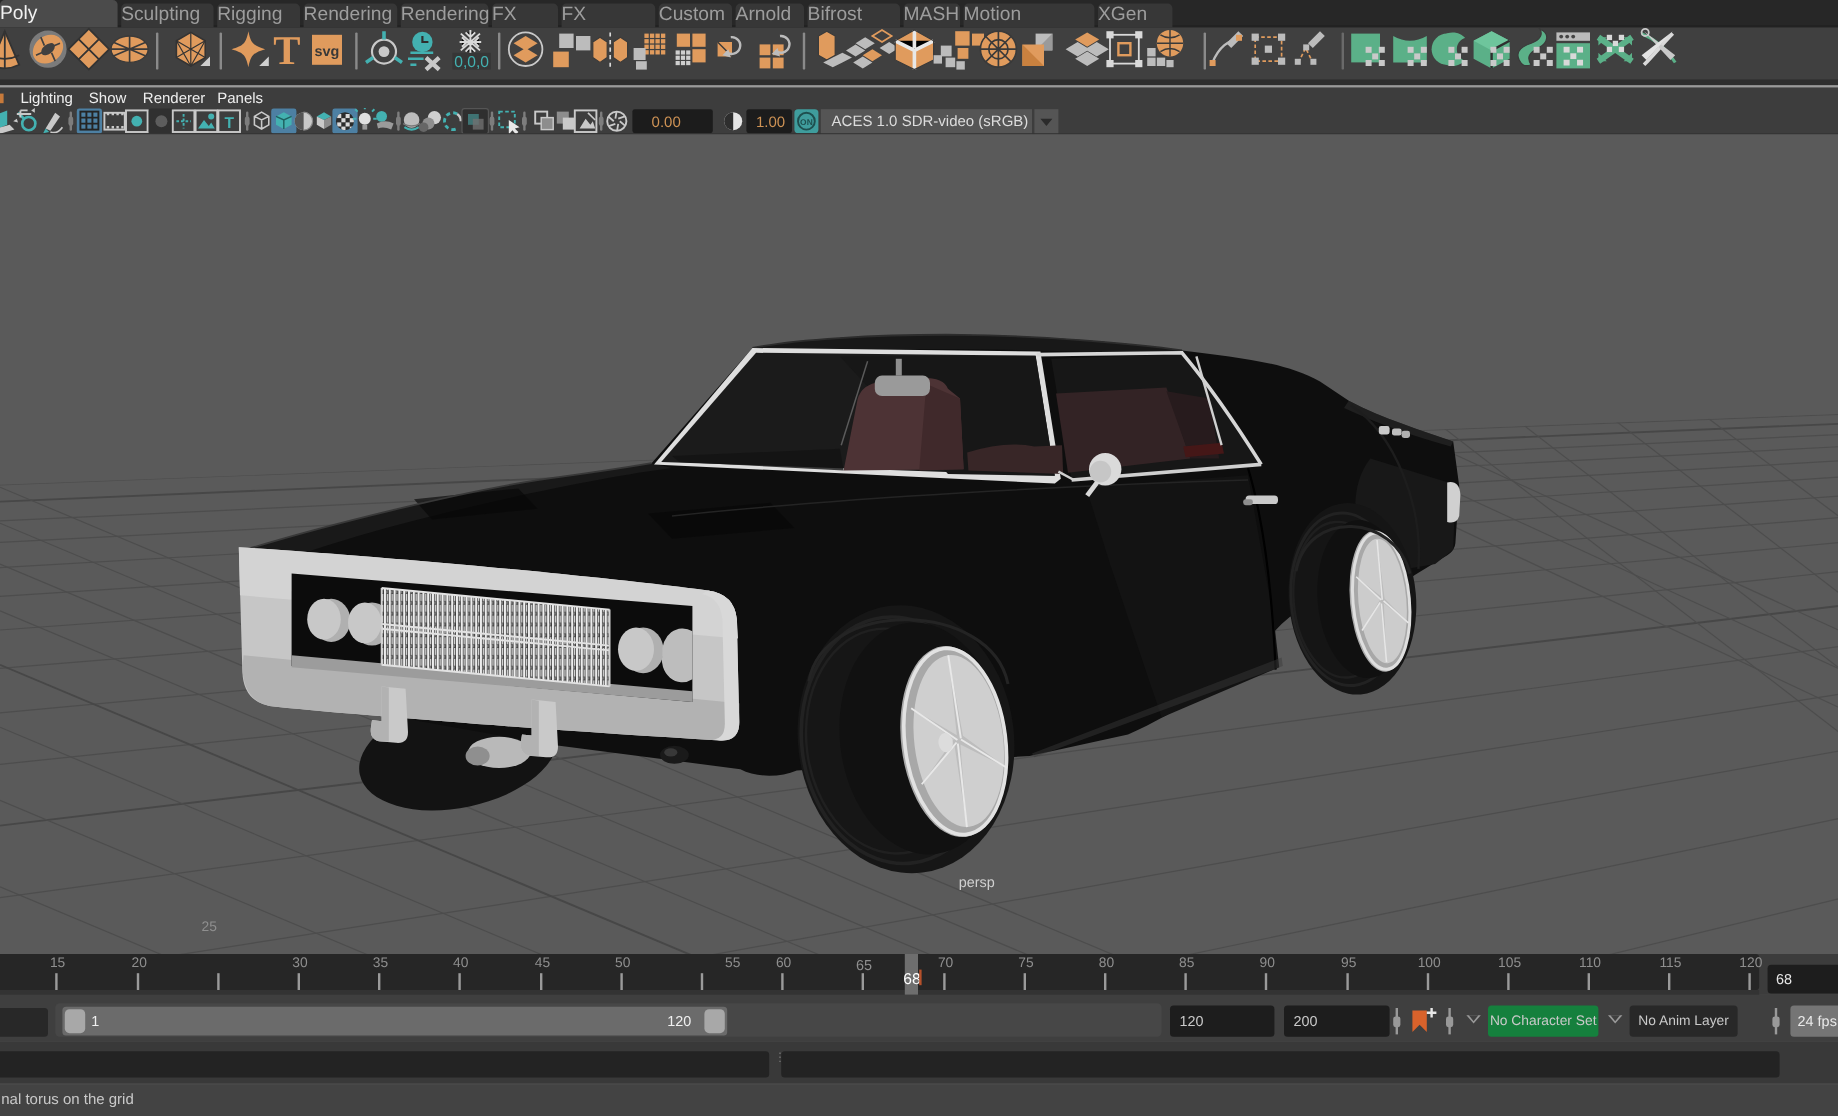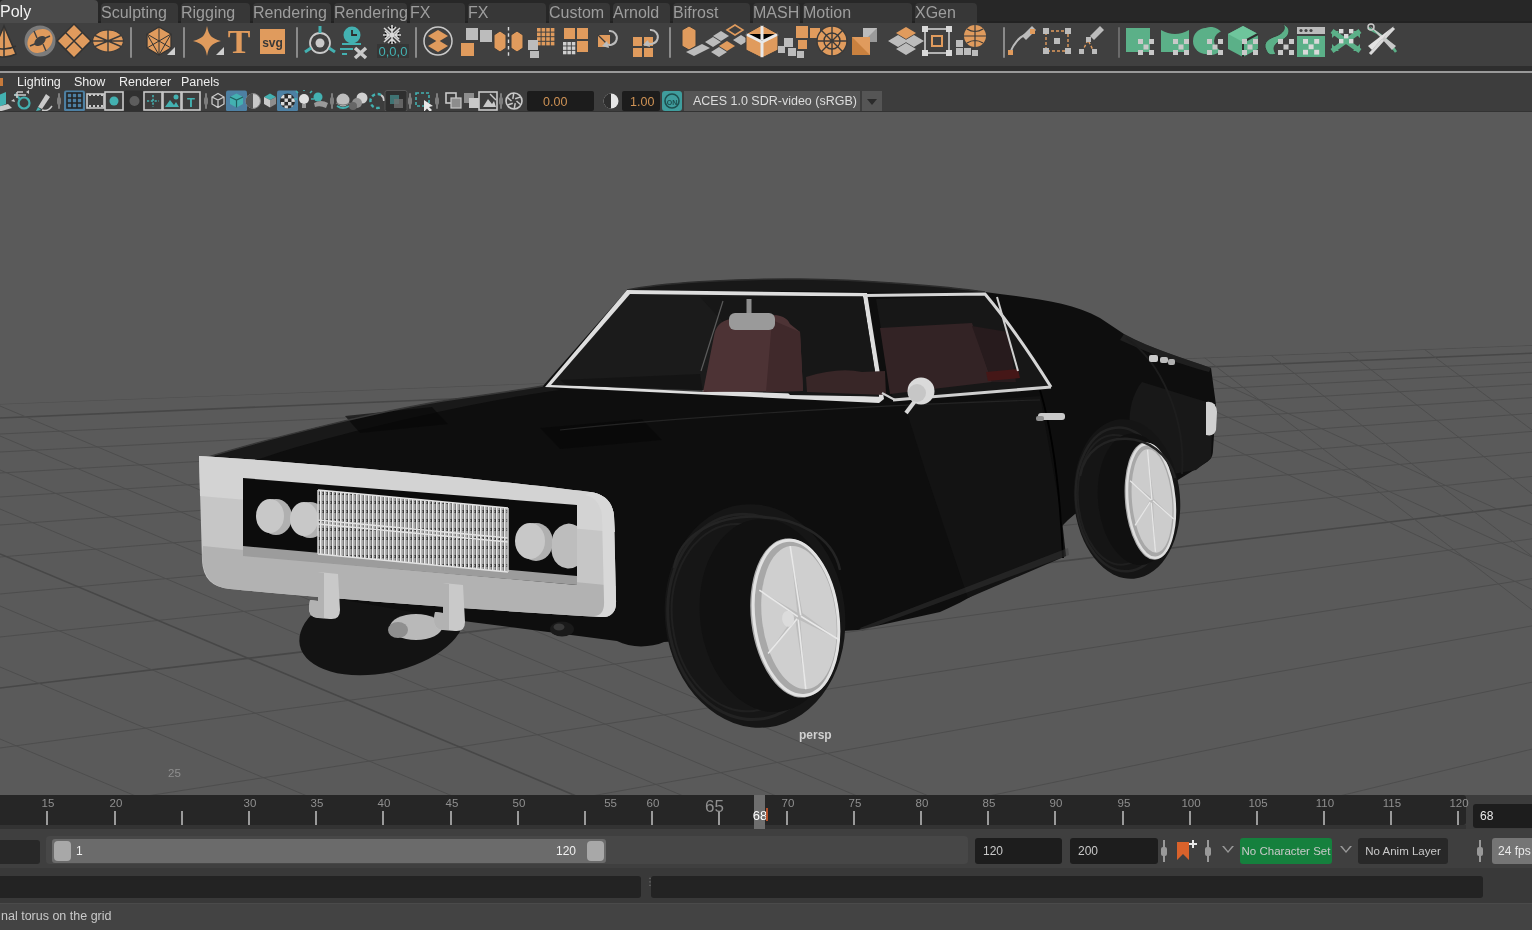--- a/index.html
+++ b/index.html
@@ -485,21 +485,21 @@
     <ellipse cx="530" cy="541" rx="15" ry="18" fill="#c8c8c8"></ellipse>
     <path d="M577,526 A17,19 0 0 0 552,545 A17,19 0 0 0 577,566 Z" fill="#bdbdbd"></path>
     <path d="M590,492 Q612,495 614,516 L616,600 Q617,618 600,617 L594,616 Q605,616 604,600 L602,516 Q600,498 585,495 Z" fill="#d8d8d8"></path>
     <path d="M318,572 L338,574 L340,610 Q340,620 330,619 L318,618 Q308,617 309,607 L310,600 L318,601 Z" fill="#c9c9c9"></path>
     <path d="M318,572 L324,573 L324,618 L318,618 Q308,617 309,607 L310,600 L318,601 Z" fill="#b2b2b2"></path>
     <path d="M443,583 L463,585 L465,622 Q465,632 455,631 L443,630 Q433,629 434,619 L435,612 L443,613 Z" fill="#c9c9c9"></path>
     <path d="M443,583 L449,584 L449,630 L443,630 Q433,629 434,619 L435,612 L443,613 Z" fill="#b2b2b2"></path>
     <ellipse cx="562" cy="629" rx="12" ry="7.5" fill="#1a1a1a"></ellipse>
     <ellipse cx="559" cy="627" rx="5.5" ry="3.5" fill="#383838"></ellipse>
 </svg>
-<div class="abs" style="left:799px;top:728px;font-size:12px;font-weight:bold;color:#d0d0d0">persp</div>
+<div class="abs" style="left:799px;top:728px;font-size:12px;font-weight:normal;color:#d0d0d0">persp</div>
 <div class="abs" style="left:0;top:795px;width:1532px;height:34px;background:#3c3c3c"></div>
 <div class="abs" style="left:0;top:795px;width:1466px;height:30px;background:#262626;border-radius:0 3px 3px 0"></div>
 <div class="abs" style="left:0;top:825px;width:1466px;height:4px;background:#333333"></div>
 <div class="abs" style="left:46px;top:811px;width:2px;height:14px;background:#9a9a9a"></div>
 <div class="abs" style="left:33px;top:797px;width:30px;text-align:center;font-size:11.5px;color:#8f8f8f">15</div>
 <div class="abs" style="left:114px;top:811px;width:2px;height:14px;background:#9a9a9a"></div>
 <div class="abs" style="left:101px;top:797px;width:30px;text-align:center;font-size:11.5px;color:#8f8f8f">20</div>
 <div class="abs" style="left:181px;top:811px;width:2px;height:14px;background:#9a9a9a"></div>
 <div class="abs" style="left:168px;top:767px;width:30px;text-align:left;font-size:11.5px;color:#8f8f8f">25</div>
 <div class="abs" style="left:248px;top:811px;width:2px;height:14px;background:#9a9a9a"></div>
@@ -510,21 +510,21 @@
 <div class="abs" style="left:369px;top:797px;width:30px;text-align:center;font-size:11.5px;color:#8f8f8f">40</div>
 <div class="abs" style="left:450px;top:811px;width:2px;height:14px;background:#9a9a9a"></div>
 <div class="abs" style="left:437px;top:797px;width:30px;text-align:center;font-size:11.5px;color:#8f8f8f">45</div>
 <div class="abs" style="left:517px;top:811px;width:2px;height:14px;background:#9a9a9a"></div>
 <div class="abs" style="left:504px;top:797px;width:30px;text-align:center;font-size:11.5px;color:#8f8f8f">50</div>
 <div class="abs" style="left:584px;top:811px;width:2px;height:14px;background:#9a9a9a"></div>
 <div class="abs" style="left:587px;top:797px;width:30px;text-align:right;font-size:11.5px;color:#8f8f8f">55</div>
 <div class="abs" style="left:651px;top:811px;width:2px;height:14px;background:#9a9a9a"></div>
 <div class="abs" style="left:638px;top:797px;width:30px;text-align:center;font-size:11.5px;color:#8f8f8f">60</div>
 <div class="abs" style="left:718px;top:811px;width:2px;height:14px;background:#9a9a9a"></div>
-<div class="abs" style="left:705px;top:797px;width:30px;font-size:17px;color:#8f8f8f">65</div>
+<div class="abs" style="left:705px;top:797px;width:30px;text-align:center;font-size:12px;color:#8f8f8f">65</div>
 <div class="abs" style="left:786px;top:811px;width:2px;height:14px;background:#9a9a9a"></div>
 <div class="abs" style="left:773px;top:797px;width:30px;text-align:center;font-size:11.5px;color:#8f8f8f">70</div>
 <div class="abs" style="left:853px;top:811px;width:2px;height:14px;background:#9a9a9a"></div>
 <div class="abs" style="left:840px;top:797px;width:30px;text-align:center;font-size:11.5px;color:#8f8f8f">75</div>
 <div class="abs" style="left:920px;top:811px;width:2px;height:14px;background:#9a9a9a"></div>
 <div class="abs" style="left:907px;top:797px;width:30px;text-align:center;font-size:11.5px;color:#8f8f8f">80</div>
 <div class="abs" style="left:987px;top:811px;width:2px;height:14px;background:#9a9a9a"></div>
 <div class="abs" style="left:974px;top:797px;width:30px;text-align:center;font-size:11.5px;color:#8f8f8f">85</div>
 <div class="abs" style="left:1054px;top:811px;width:2px;height:14px;background:#9a9a9a"></div>
 <div class="abs" style="left:1041px;top:797px;width:30px;text-align:center;font-size:11.5px;color:#8f8f8f">90</div>

